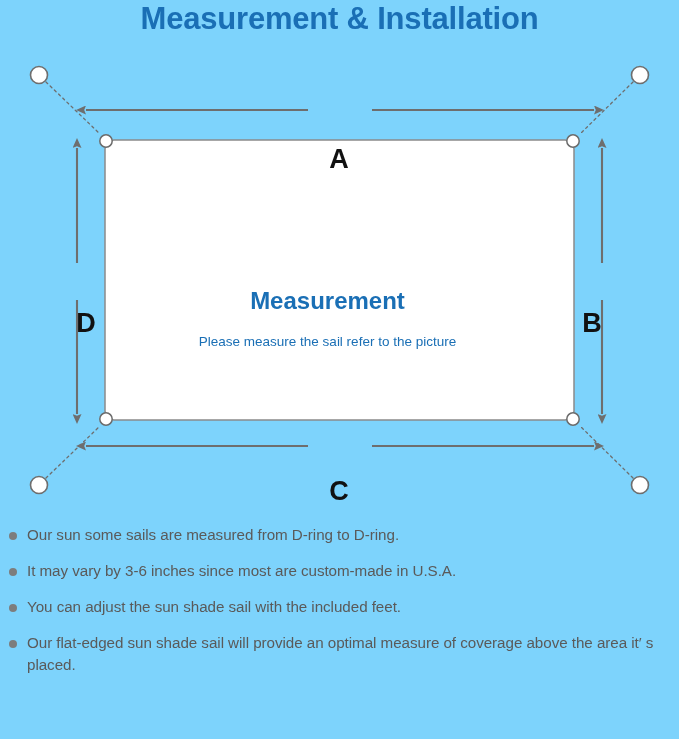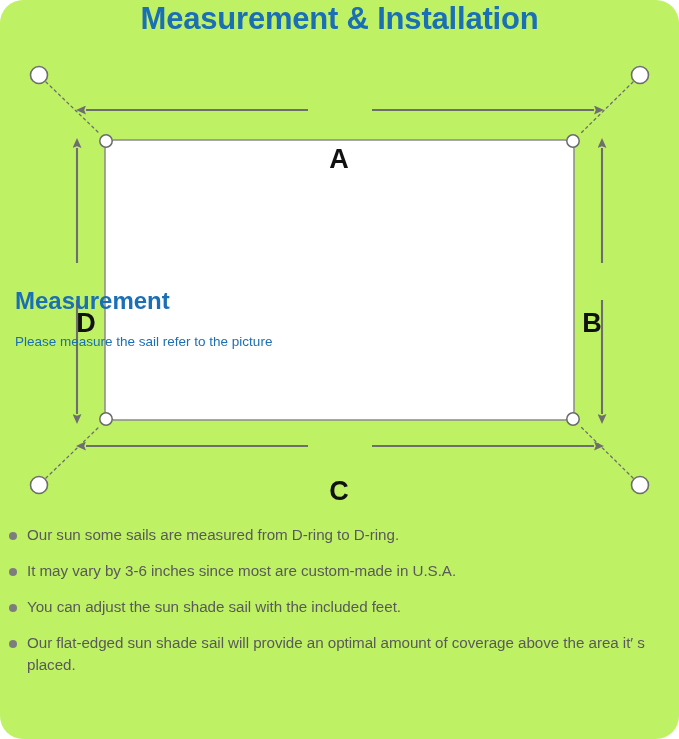--- a/index.html
+++ b/index.html
@@ -12,22 +12,21 @@
     height: 739px;
     font-family: "Liberation Sans", sans-serif;
     overflow: hidden;
     position: relative;
   }
 
   #page {
     position: relative;
     width: 679px;
     height: 739px;
-    background: #bef264;
-    border-radius: 23px;
+    background: #7dd3fc;
   }
 
   
   #title {
     position: absolute;
     left: 0;
     top: 0;
     width: 679px;
     height: 42px;
     line-height: 38px;
@@ -47,24 +46,24 @@
     width: 679px;
     height: 465px;
   }
   #diagram svg {
     display: block;
   }
 
   
   #center-caption {
     position: absolute;
-    left: 15px;
+    left: 8px;
     top: 238px;
     width: 639px;
-    text-align: left;
+    text-align: center;
     pointer-events: none;
   }
   #center-title {
     font-size: 24px;
     font-weight: bold;
     color: #1a6fb5;
     line-height: 30px;
     white-space: nowrap;
   }
   #center-sub {
@@ -203,17 +202,17 @@
     <div class="note-item">
       <span class="note-bullet"></span>
       <span class="note-text">It may vary by 3-6 inches since most are custom-made in U.S.A.</span>
     </div>
     <div class="note-item">
       <span class="note-bullet"></span>
       <span class="note-text">You can adjust the sun shade sail with the included feet.</span>
     </div>
     <div class="note-item">
       <span class="note-bullet"></span>
-      <span class="note-text">Our flat-edged sun shade sail will provide an optimal amount of coverage above the area it′ s placed.</span>
+      <span class="note-text">Our flat-edged sun shade sail will provide an optimal measure of coverage above the area it′ s placed.</span>
     </div>
   </div>
 
 </div>
 
 </body></html>

